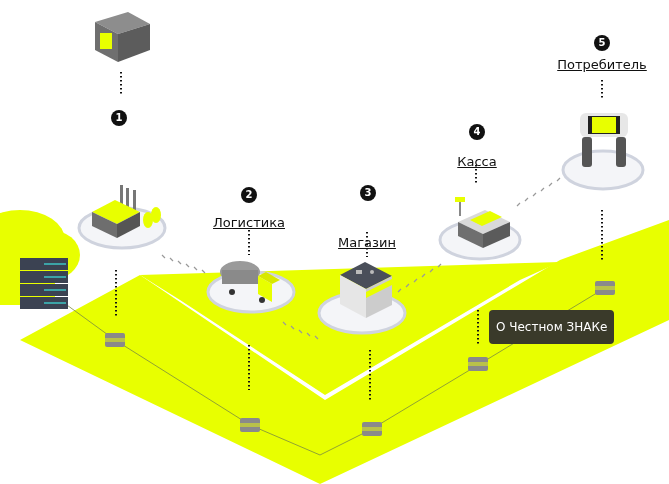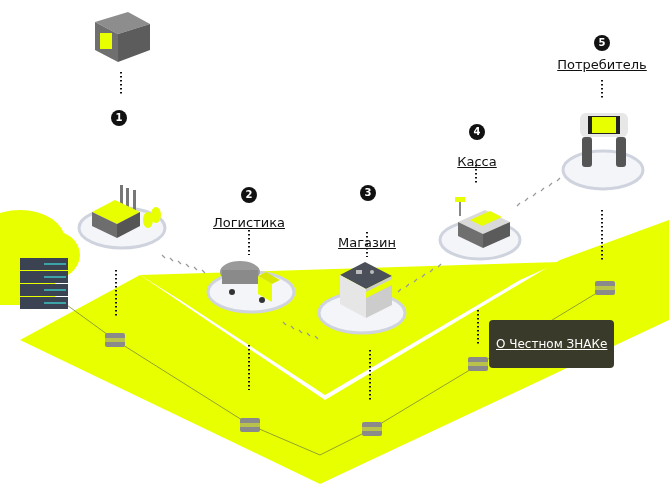--- a/index.html
+++ b/index.html
@@ -1,20 +1,20 @@
 <!DOCTYPE html>
 <html><head>
 <meta charset="utf-8">
 <style>
   html, body { margin:0; padding:0; }
   body { width:669px; height:484px; position:relative; overflow:hidden; background:#ffffff; font-family:"DejaVu Sans", sans-serif; }
   #scene { position:absolute; left:0; top:0; width:669px; height:484px; }
   .step-label { position:absolute; text-align:center; font-size:13px; color:#111; line-height:17px; transform:translateX(-50%); white-space:nowrap;text-decoration:underline; }
   .badge { position:absolute; width:16px; height:16px; border-radius:50%; background:#111; color:#fff; font-size:10px; font-weight:bold; text-align:center; line-height:16px; transform:translateX(-50%); }
-  .tooltip { position:absolute; left:489px; top:320px; background:#3a3a2a; color:#fff; font-size:12px; padding:17px 7px; border-radius:4px; white-space:nowrap;text-decoration:underline; }
+  .tooltip { position:absolute; left:489px; top:310px; background:#3a3a2a; color:#fff; font-size:12px; padding:10px 7px; border-radius:4px; white-space:nowrap; }
 </style>
 </head>
 <body>
 
 <svg id="scene" viewBox="0 0 669 484">
 
   <polygon points="20,340 140,275 325,400 560,260 669,220 669,320 320,484 20,340" fill="#e8ff00"></polygon>
   <polygon points="140,275 180,300 325,395 520,280 560,262 560,262" fill="#e8ff00"></polygon>
 
   <g>

